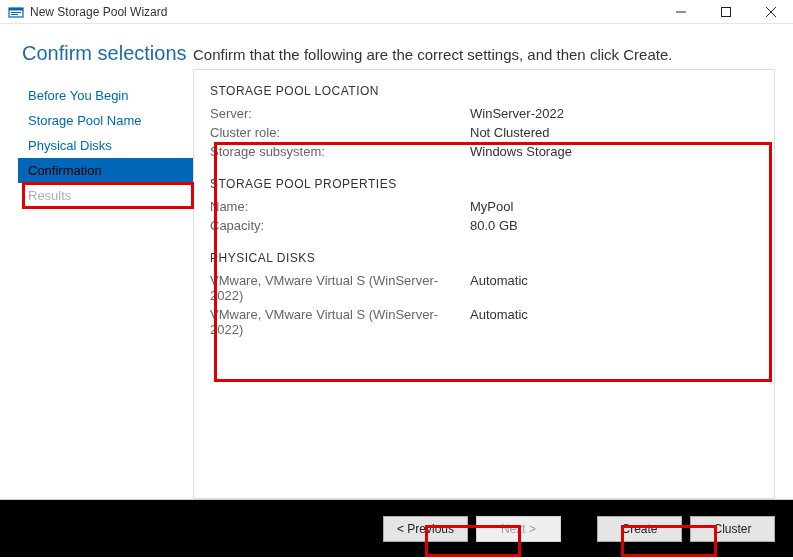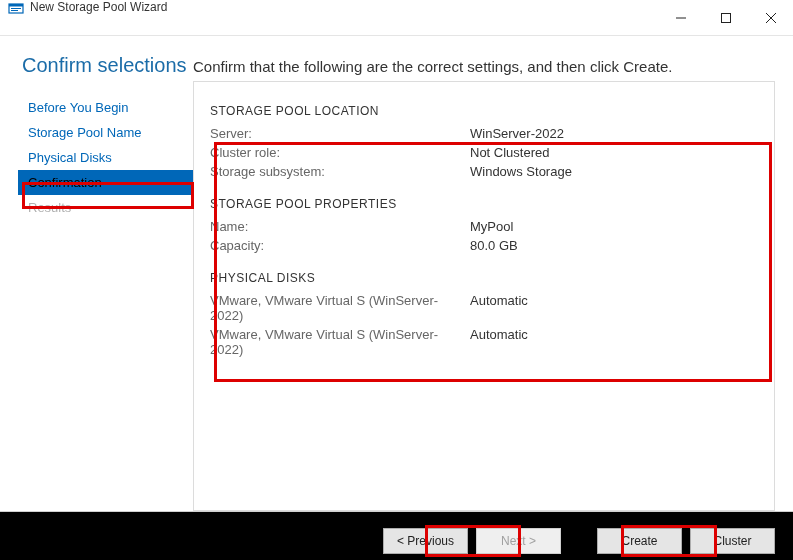--- a/index.html
+++ b/index.html
@@ -1,19 +1,19 @@
 <!DOCTYPE html>
 <html><head>
 <meta charset="utf-8">
 <style>
   * { box-sizing: border-box; margin: 0; padding: 0; font-family: "Segoe UI", Tahoma, sans-serif; }
   html, body { width: 793px; height: 560px; background: #fff; overflow: hidden; }
 
   
-  .title-bar { height: 36px; display: flex; align-items: flex-start; padding: 0 0 0 8px; border-bottom: 1px solid #e5e5e5; }
+  .title-bar { height: 24px; display: flex; align-items: center; padding: 0 0 0 8px; border-bottom: 1px solid #e5e5e5; }
   .title-bar .icon { width: 16px; height: 16px; margin-right: 6px; }
   .title-bar .title { font-size: 12px; color: #333; flex: 1; }
   .win-ctrls { display: flex; height: 100%; }
   .win-btn { width: 45px; display: flex; align-items: center; justify-content: center; font-size: 12px; color: #222; }
 
   
   .body-wrap { display: flex; height: calc(100% - 30px - 55px); padding: 18px 18px 0 18px; gap: 0; }
   .left-col { width: 175px; flex: none; }
   .right-col { flex: 1; display: flex; flex-direction: column; }
 
@@ -24,21 +24,21 @@
   .nav { font-size: 13px; }
   .nav-item { padding: 5px 0 5px 10px; color: #333; cursor: default; }
   .nav-item.link { color: #0067b8; }
   .nav-item.active { background: #0067b8; color: #000000; }
   .nav-item.disabled { color: #b0b0b0; }
 
   
   .confirm-text { font-size: 15px; color: #333; margin-bottom: 6px; padding-top: 4px; }
 
   
-  .content-panel { border: 1px solid #dcdcdc; flex: 1; padding: 22px 16px; overflow: auto; background: #fff; }
+  .content-panel { border: 1px solid #dcdcdc; flex: 1; padding: 14px 16px; overflow: auto; background: #fff; }
   .section-title { font-size: 12px; letter-spacing: 0.5px; color: #333; margin-top: 4px; margin-bottom: 6px; }
   .section-title.first { margin-top: 0; }
   .section-title:not(.first) { margin-top: 16px; }
   .kv-row { display: flex; font-size: 13px; color: #555; padding: 2px 0; }
   .kv-row .k { width: 260px; color: #666; }
   .kv-row .v { color: #333; }
 
   
   .footer { height: 58px; border-top: 1px solid #d0d0d0; background: #000000; display: flex; align-items: center; justify-content: flex-end; padding: 0 18px; gap: 8px; }
   .btn { min-width: 85px; height: 26px; font-size: 12px; background: #e5e5e5; border: 1px solid #adadad; color: #222; display: flex; align-items: center; justify-content: center; cursor: pointer; }

